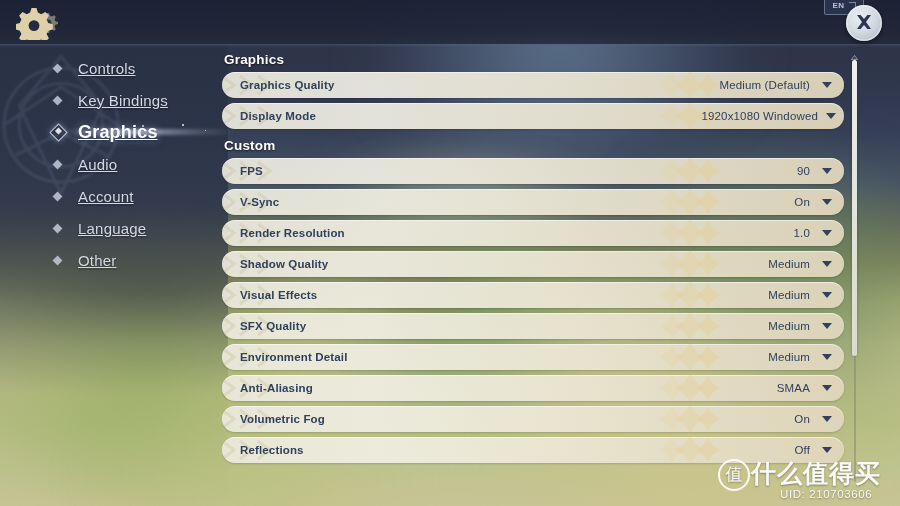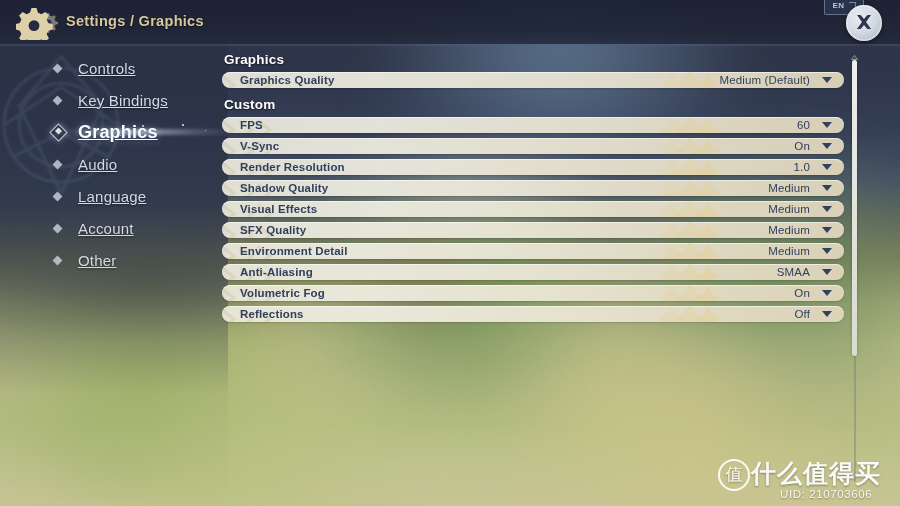--- a/index.html
+++ b/index.html
@@ -242,21 +242,21 @@
     font-weight: bold;
     color: #ffffff;
     text-shadow: 0 1px 2px rgba(0,0,0,.6);
     margin: 0 0 5px 2px;
     letter-spacing: .2px;
   }
   .section-header.second { margin-top: 9px; }
 
   .row {
     position: relative;
-    height: 16px;
+    height: 26px;
     margin-bottom: 5px;
     width: 622px;
     border-radius: 13px;
     overflow: hidden;
     background: linear-gradient(90deg,
        rgba(236,234,222,.93) 0%,
        rgba(240,238,226,.93) 25%,
        rgba(236,231,213,.93) 55%,
        rgba(228,220,197,.95) 80%,
        rgba(224,214,188,.95) 100%);
@@ -408,21 +408,20 @@
     <g fill="#8d8c7e" opacity="0.85">
       <path d="M31 7 l2.2 0 .6 2.6 2.1 1.0 2.3-1.3 1.6 1.6-1.3 2.3 1.0 2.1 2.6 .6 0 2.2-2.6 .6-1.0 2.1 1.3 2.3-1.6 1.6-2.3-1.3-2.1 1.0-.6 2.6-2.2 0-.6-2.6-2.1-1.0-2.3 1.3-1.6-1.6 1.3-2.3-1.0-2.1-2.6-.6 0-2.2 2.6-.6 1.0-2.1-1.3-2.3 1.6-1.6 2.3 1.3 2.1-1.0z"></path>
       <circle cx="32.1" cy="17" r="3.4" fill="#2c3450"></circle>
     </g>
     <g fill="#ded0a8">
       <path d="M15.5 2 l5.0 0 1.4 4.6 3.3 1.6 4.2-2.3 3.5 3.5-2.3 4.2 1.6 3.3 4.6 1.4 0 5.0-4.6 1.4-1.6 3.3 2.3 4.2-3.5 3.5-4.2-2.3-3.3 1.6-1.4 4.6-5.0 0-1.4-4.6-3.3-1.6-4.2 2.3-3.5-3.5 2.3-4.2-1.6-3.3-4.6-1.4 0-5.0 4.6-1.4 1.6-3.3-2.3-4.2 3.5-3.5 4.2 2.3 3.3-1.6z"></path>
     </g>
     <circle cx="18" cy="19.6" r="5.4" fill="#242b42"></circle>
   </svg>
 
-  <div class="title">Settings / Graphics</div>
 
   <div class="lang-badge">
     <span>EN</span>
     <span class="corner"></span>
   </div>
 
   <div class="close-btn">
     <svg width="36" height="36" viewBox="0 0 36 36">
       <path d="M11 10 L14.6 10 L18 14 L21.4 10 L25 10 L20 17 L25 24 L21.4 24 L18 20 L14.6 24 L11 24 L16 17 Z" fill="#2d3650"></path>
     </svg>
@@ -446,25 +445,25 @@
         <span class="spark" style="left: 205px; top: 14px; width: 1.2px; height: 1.2px;"></span>
         <span class="spark" style="left: 120px; top: 19px; width: 1.3px; height: 1.3px;"></span>
         <span class="nav-label">Graphics</span>
       </div>
       <div class="nav-item">
         <span class="nav-diamond"></span>
         <span class="nav-label">Audio</span>
       </div>
       <div class="nav-item">
         <span class="nav-diamond"></span>
-        <span class="nav-label">Language</span>
+        <span class="nav-label">Account</span>
       </div>
       <div class="nav-item">
         <span class="nav-diamond"></span>
-        <span class="nav-label">Account</span>
+        <span class="nav-label">Language</span>
       </div>
       <div class="nav-item">
         <span class="nav-diamond"></span>
         <span class="nav-label">Other</span>
       </div>
     </div>
 
   <div class="content">
       <div class="section-header">Graphics</div>
       <div class="row">
@@ -475,34 +474,49 @@
         </svg>
         <svg class="sparkles" viewBox="0 0 100 26">
           <path d="M30 0 Q33.9 9.1 43 13 Q33.9 16.9 30 26 Q26.1 16.9 17 13 Q26.1 9.1 30 0 Z" fill="#e3cf9a" opacity="0.3"></path>
           <path d="M48 -2 Q52.5 8.5 63 13 Q52.5 17.5 48 28 Q43.5 17.5 33 13 Q43.5 8.5 48 -2 Z" fill="#e3cf9a" opacity="0.4"></path>
           <path d="M66 1 Q69.6 9.4 78 13 Q69.6 16.6 66 25 Q62.4 16.6 54 13 Q62.4 9.4 66 1 Z" fill="#e3cf9a" opacity="0.55"></path>
         </svg>
         <span class="row-label">Graphics Quality</span>
         <span class="row-value">Medium (Default)</span>
         <span class="row-arrow"></span>
       </div>
+      <div class="row">
+        <svg class="chev-deco" viewBox="0 0 60 24">
+          <path d="M8 3 L20 12 L8 21" fill="none" stroke="#c6b88e" stroke-width="3"></path>
+          <path d="M26 3 L38 12 L26 21" fill="none" stroke="#c6b88e" stroke-width="3"></path>
+          <path d="M44 3 L56 12 L44 21" fill="none" stroke="#c6b88e" stroke-width="3"></path>
+        </svg>
+        <svg class="sparkles" viewBox="0 0 100 26">
+          <path d="M30 0 Q33.9 9.1 43 13 Q33.9 16.9 30 26 Q26.1 16.9 17 13 Q26.1 9.1 30 0 Z" fill="#e3cf9a" opacity="0.3"></path>
+          <path d="M48 -2 Q52.5 8.5 63 13 Q52.5 17.5 48 28 Q43.5 17.5 33 13 Q43.5 8.5 48 -2 Z" fill="#e3cf9a" opacity="0.4"></path>
+          <path d="M66 1 Q69.6 9.4 78 13 Q69.6 16.6 66 25 Q62.4 16.6 54 13 Q62.4 9.4 66 1 Z" fill="#e3cf9a" opacity="0.55"></path>
+        </svg>
+        <span class="row-label">Display Mode</span>
+        <span class="row-value wide">1920x1080 Windowed</span>
+        <span class="row-arrow tight"></span>
+      </div>
       <div class="section-header second">Custom</div>
       <div class="row">
         <svg class="chev-deco" viewBox="0 0 60 24">
           <path d="M8 3 L20 12 L8 21" fill="none" stroke="#c6b88e" stroke-width="3"></path>
           <path d="M26 3 L38 12 L26 21" fill="none" stroke="#c6b88e" stroke-width="3"></path>
           <path d="M44 3 L56 12 L44 21" fill="none" stroke="#c6b88e" stroke-width="3"></path>
         </svg>
         <svg class="sparkles" viewBox="0 0 100 26">
           <path d="M30 0 Q33.9 9.1 43 13 Q33.9 16.9 30 26 Q26.1 16.9 17 13 Q26.1 9.1 30 0 Z" fill="#e3cf9a" opacity="0.3"></path>
           <path d="M48 -2 Q52.5 8.5 63 13 Q52.5 17.5 48 28 Q43.5 17.5 33 13 Q43.5 8.5 48 -2 Z" fill="#e3cf9a" opacity="0.4"></path>
           <path d="M66 1 Q69.6 9.4 78 13 Q69.6 16.6 66 25 Q62.4 16.6 54 13 Q62.4 9.4 66 1 Z" fill="#e3cf9a" opacity="0.55"></path>
         </svg>
         <span class="row-label">FPS</span>
-        <span class="row-value">60</span>
+        <span class="row-value">90</span>
         <span class="row-arrow"></span>
       </div>
       <div class="row">
         <svg class="chev-deco" viewBox="0 0 60 24">
           <path d="M8 3 L20 12 L8 21" fill="none" stroke="#c6b88e" stroke-width="3"></path>
           <path d="M26 3 L38 12 L26 21" fill="none" stroke="#c6b88e" stroke-width="3"></path>
           <path d="M44 3 L56 12 L44 21" fill="none" stroke="#c6b88e" stroke-width="3"></path>
         </svg>
         <svg class="sparkles" viewBox="0 0 100 26">
           <path d="M30 0 Q33.9 9.1 43 13 Q33.9 16.9 30 26 Q26.1 16.9 17 13 Q26.1 9.1 30 0 Z" fill="#e3cf9a" opacity="0.3"></path>

